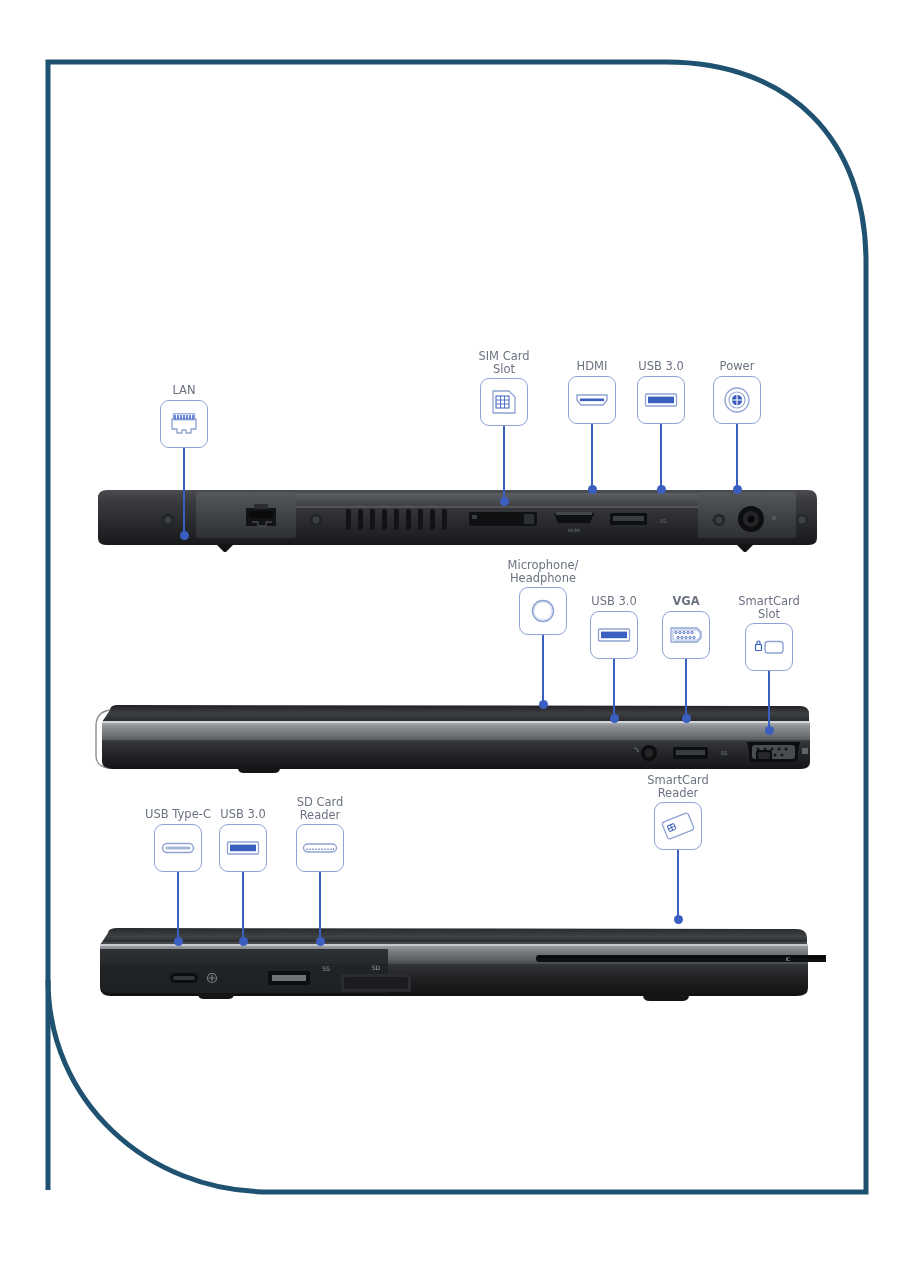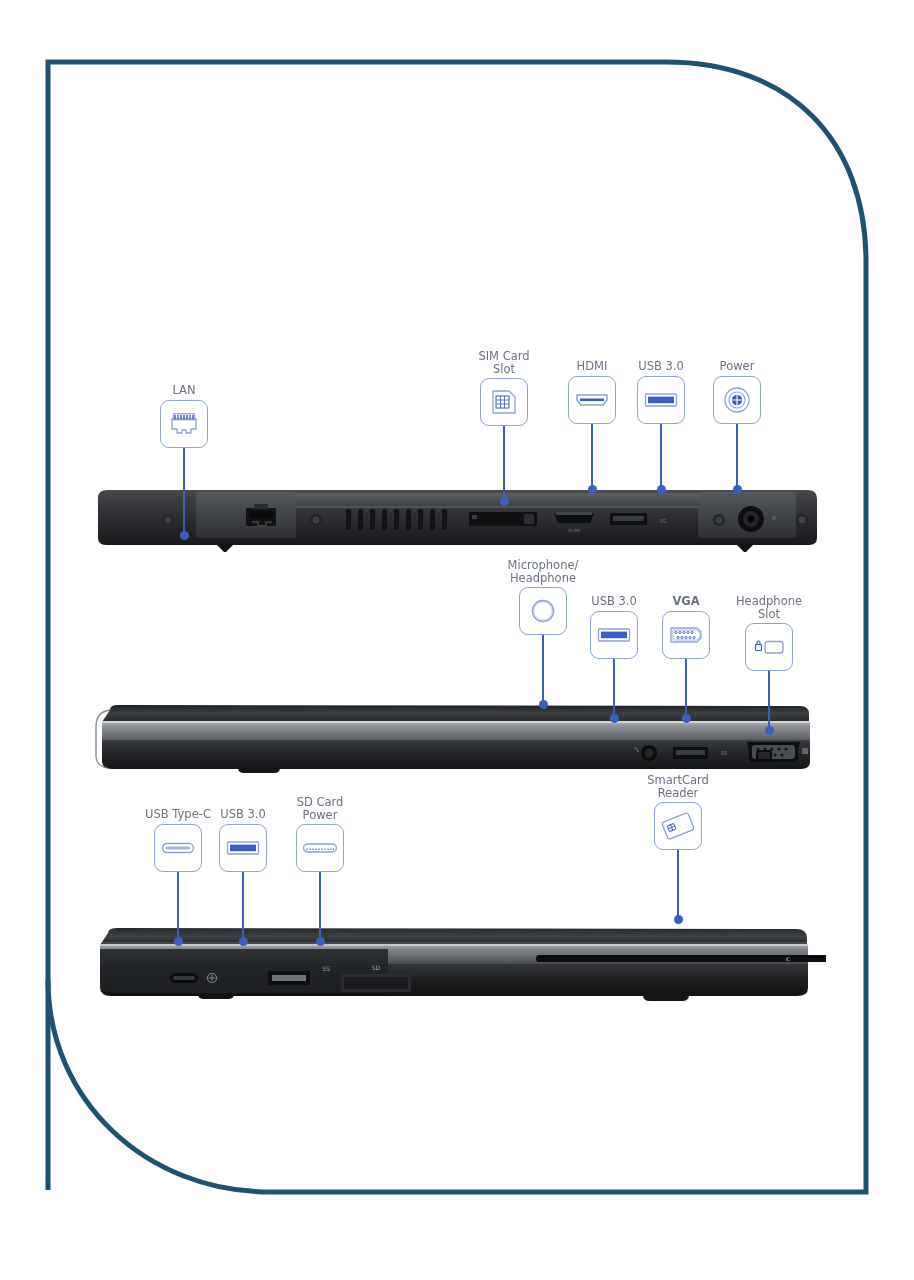--- a/index.html
+++ b/index.html
@@ -359,21 +359,21 @@
               <circle cx="18" cy="13.5" r="1.1"></circle>
         <circle cx="22" cy="13.5" r="1.1"></circle>
               <circle cx="26" cy="13.5" r="1.1"></circle>
       </g>
     </svg>
         </div>
         <div class="lead" style="height: 56px; background: rgb(59, 95, 192);"></div>
         <div class="leaddot" style="background: rgb(59, 95, 192);"></div>
       </div>
       <div class="callout" style="left: 729px; top: 595px; width: 80px;">
-        <div class="cap" style="color: rgb(107, 114, 128);">Headphone Slot</div>
+        <div class="cap" style="color: rgb(107, 114, 128);">SmartCard Slot</div>
         <div class="ibox" style="border-color: rgb(142, 162, 212);">
           <svg width="34" height="22" viewBox="0 0 34 22">
       <rect x="3.5" y="8.5" width="6" height="6" rx="0.8" fill="none" stroke="#3b5fc0" stroke-width="1.2"></rect>
       <path d="M5 8.5 v-2 a1.5 1.5 0 0 1 3 0 v2" fill="none" stroke="#3b5fc0" stroke-width="1.2"></path>
       <rect x="13" y="5.5" width="18" height="11.5" rx="3" fill="none" stroke="#8ea2d4" stroke-width="1.4"></rect>
     </svg>
         </div>
         <div class="lead" style="height: 56px; background: rgb(59, 95, 192);"></div>
         <div class="leaddot" style="background: rgb(59, 95, 192);"></div>
       </div>
@@ -394,21 +394,21 @@
           <svg width="34" height="16" viewBox="0 0 34 16">
       <rect x="1.5" y="2" width="31" height="12" rx="1" fill="none" stroke="#8ea2d4" stroke-width="1.3"></rect>
       <rect x="4" y="4.6" width="26" height="6.6" fill="#3b5fc0"></rect>
     </svg>
         </div>
         <div class="lead" style="height: 66px; background: rgb(59, 95, 192);"></div>
         <div class="leaddot" style="background: rgb(59, 95, 192);"></div>
       </div>
       <div class="callout" style="left: 280px; top: 796px; width: 80px;">
         <div class="cap" style="color: rgb(107, 114, 128);">SD Card
-Power</div>
+Reader</div>
         <div class="ibox" style="border-color: rgb(142, 162, 212);">
           <svg width="36" height="16" viewBox="0 0 36 16">
       <rect x="1.5" y="4" width="33" height="8" rx="4" fill="none" stroke="#8ea2d4" stroke-width="1.3"></rect>
       <g stroke="#3b5fc0" stroke-width="1.1">
         <path d="M5 8.5 v1.6"></path>
               <path d="M8 8.5 v1.6"></path>
               <path d="M11 8.5 v1.6"></path>
               <path d="M14 8.5 v1.6"></path>
         <path d="M17 8.5 v1.6"></path>
               <path d="M20 8.5 v1.6"></path>

